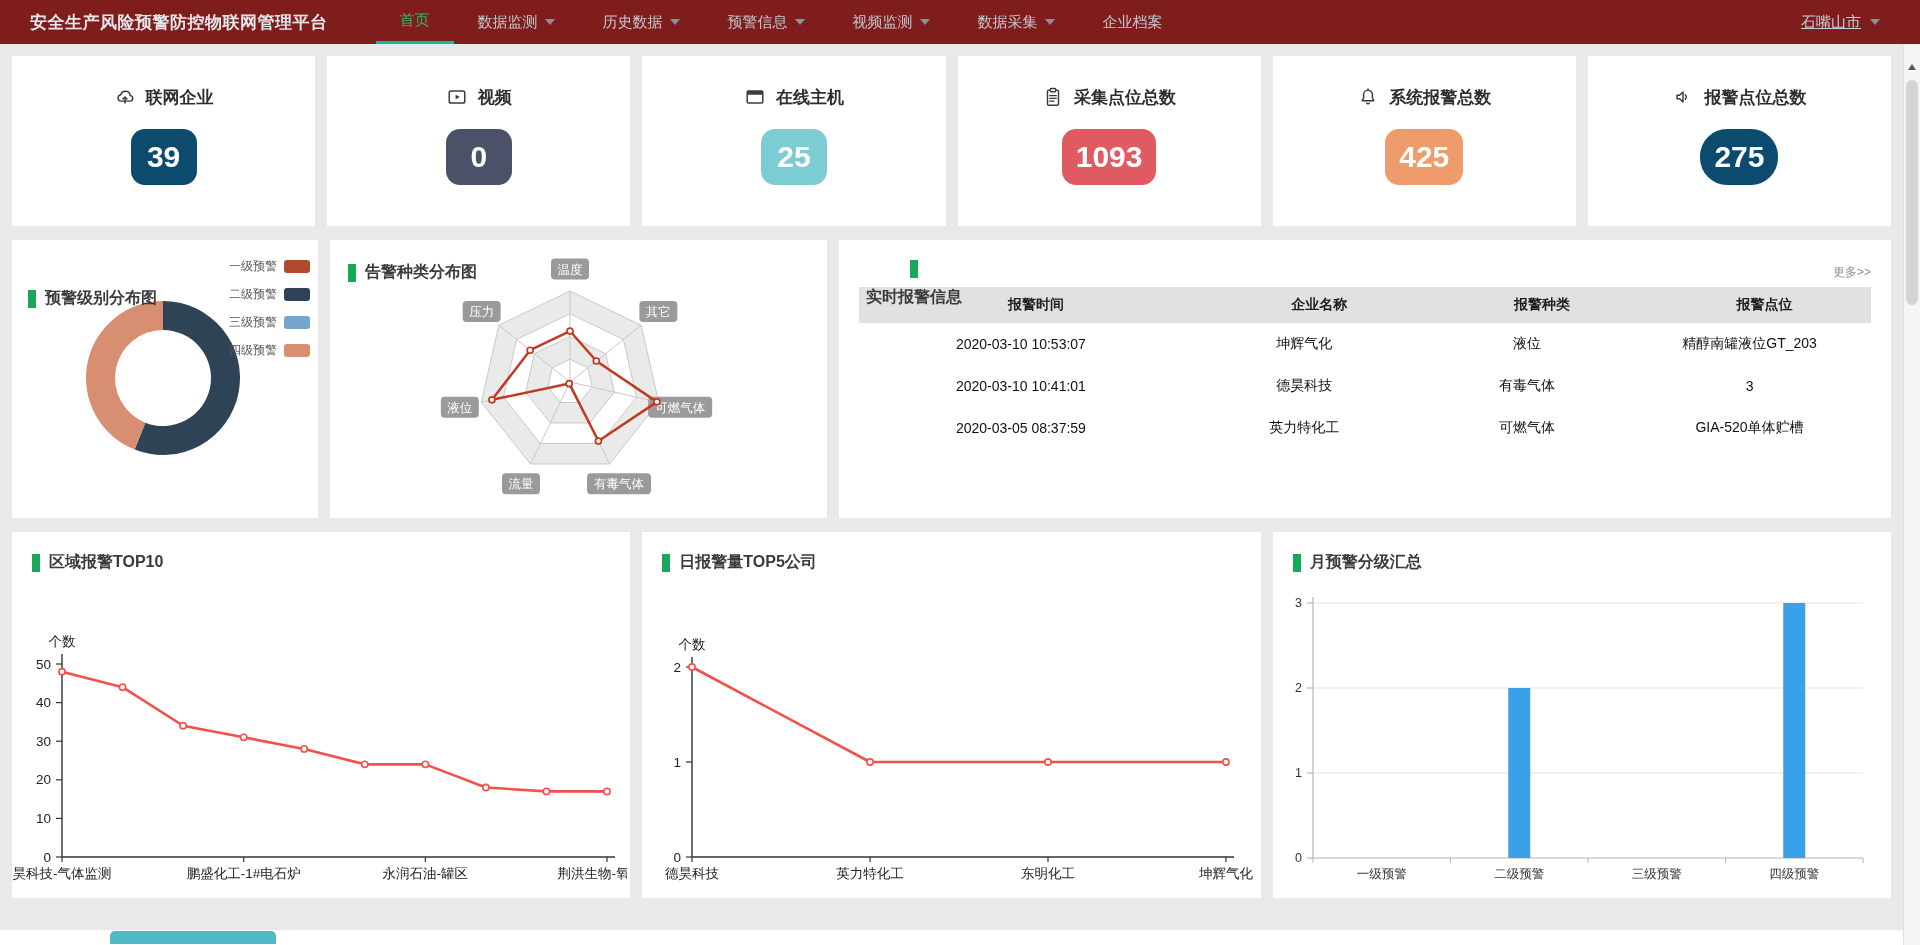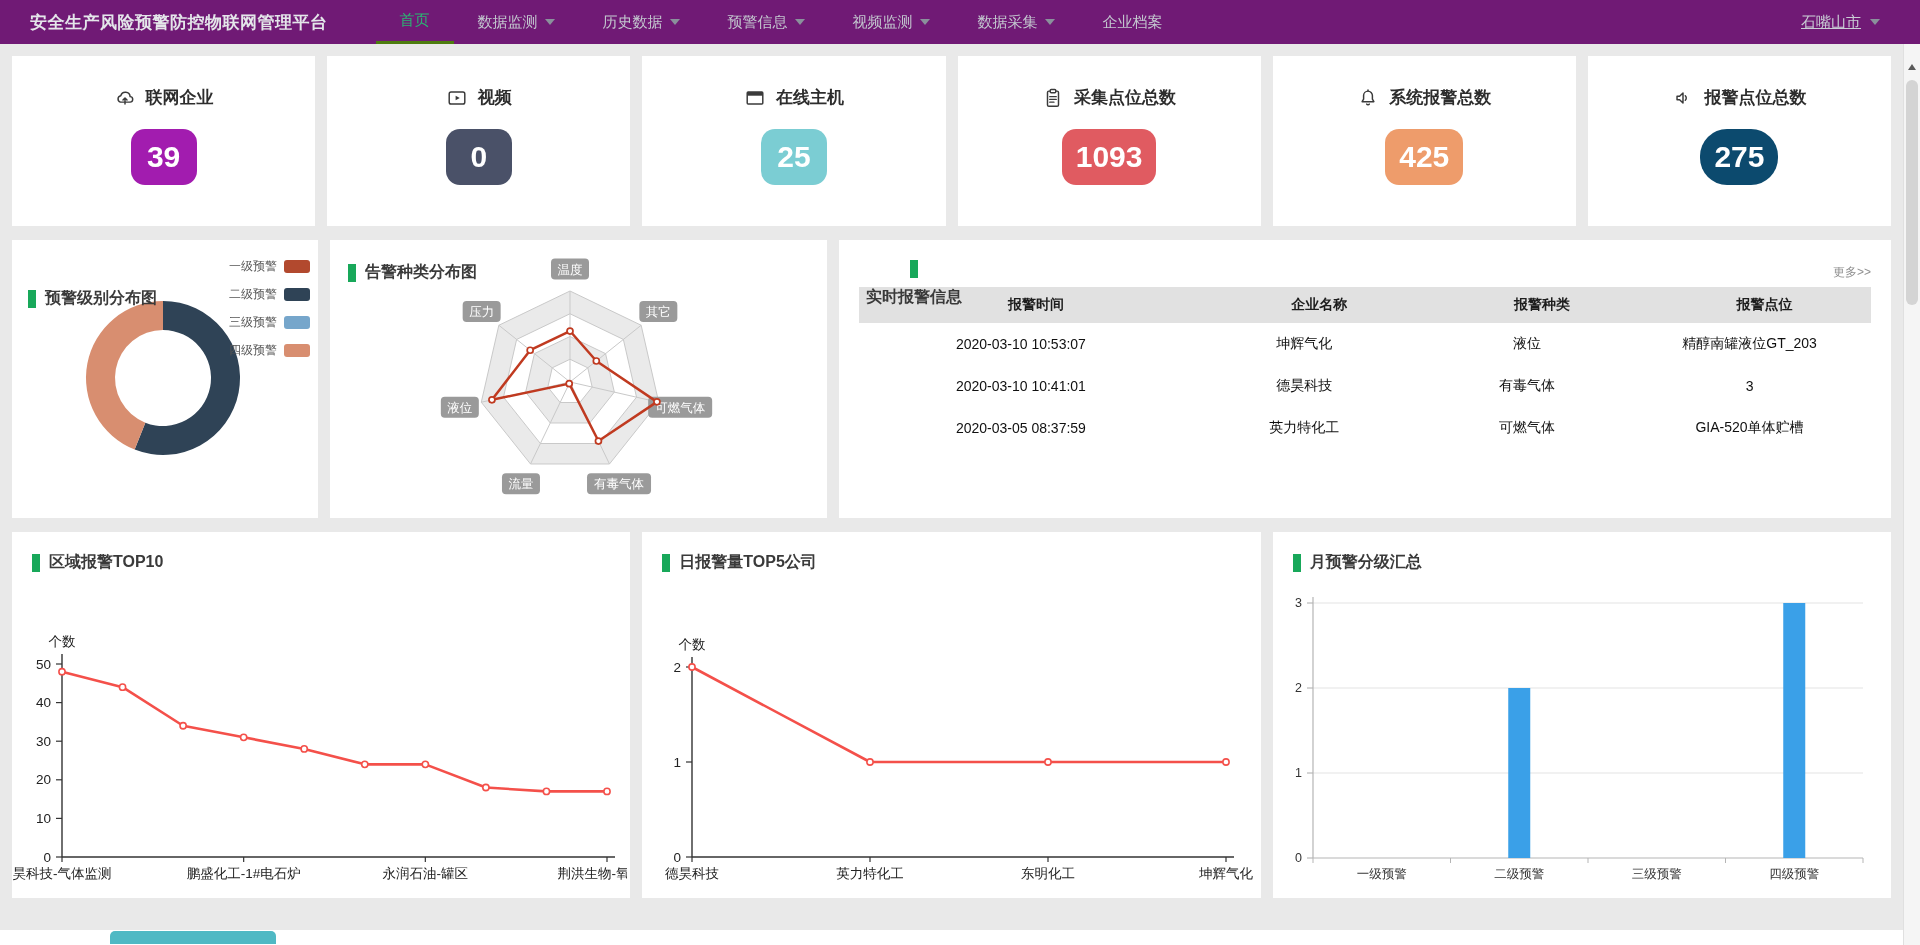--- a/index.html
+++ b/index.html
@@ -1,35 +1,35 @@
 <!DOCTYPE html>
 <html><head>
 <meta charset="utf-8">
 <style>
   * { margin:0; padding:0; box-sizing:border-box; }
   html,body { width:1920px; height:945px; overflow:hidden; }
   body { background:#e9e9e9; font-family:"Liberation Sans","DejaVu Sans",sans-serif; position:relative; }
 
   
-  .nav { height:44px; background:#701a75; display:flex; align-items:stretch; padding:0 40px 0 30px; }
+  .nav { height:44px; background:#7f1d1d; display:flex; align-items:stretch; padding:0 40px 0 30px; }
   .nav-title { color:#e4e6ea; font-size:17px; font-weight:700; letter-spacing:.5px; display:flex; align-items:center; }
   .nav-menu { display:flex; margin-left:48px; }
   .nav-item { display:flex; align-items:center; gap:7px; padding:0 24px; color:#c3c7cf; font-size:15px; cursor:pointer; }
-  .nav-item.active { color:#2bb673; border-bottom:3px solid #4d7c0f; }
+  .nav-item.active { color:#2bb673; border-bottom:3px solid #14b8a6; }
   .caret { width:0; height:0; border-left:5px solid transparent; border-right:5px solid transparent; border-top:6px solid #8a909c; }
   .nav-right { margin-left:auto; display:flex; align-items:center; gap:9px; color:#c9cdd5; font-size:15px; cursor:pointer;text-decoration:underline; }
 
   
   .content { padding:12px 29px 0 12px; }
   .row { display:flex; gap:12px; margin-bottom:14px; }
   .card { background:#fff; position:relative; }
 
   
   .stat-card { height:170px; flex:1; display:flex; flex-direction:column; align-items:center; }
-  .stat-head { display:flex; align-items:flex-end; gap:10px; margin-top:30px; }
+  .stat-head { display:flex; align-items:flex-start; gap:10px; margin-top:30px; }
   .stat-label { font-size:17px; font-weight:700; color:#2d2d2d; }
   .stat-badge { margin-top:20px; height:56px; min-width:66px; padding:0 14px; border-radius:14px; color:#fff;
                 font-size:30px; font-weight:700; display:flex; align-items:center; justify-content:center; }
 
   
   .h278 { height:278px; }
   .donut-card { width:306px; }
   .radar-card { width:497px; }
   .table-card { flex:1; }
   .chart-card { height:366px; flex:1; }
@@ -103,21 +103,21 @@
 
   <div class="row" id="stat-row">
       <div class="card stat-card">
         <div class="stat-head">
           <svg width="22" height="22" viewBox="0 0 24 24" fill="none" stroke="#3a3a3a" stroke-width="1.6" stroke-linecap="round" stroke-linejoin="round">
             <path d="M7 16.5 h10.2 a3 3 0 0 0 .4 -6 a5.2 5.2 0 0 0 -10.2 -1 a3.6 3.6 0 0 0 -.4 7 z"></path>
             <path d="M12 18.5 v-6 M9.8 14.2 L12 12 l2.2 2.2"></path>
           </svg>
           <span class="stat-label">联网企业</span>
         </div>
-        <div class="stat-badge" style="background: #a21caf;">39</div>
+        <div class="stat-badge" style="background: #0c4a6e;">39</div>
       </div>
       <div class="card stat-card">
         <div class="stat-head">
           <svg width="22" height="22" viewBox="0 0 24 24" fill="none" stroke="#3a3a3a" stroke-width="1.6" stroke-linecap="round" stroke-linejoin="round">
             <rect x="3.5" y="5.5" width="17" height="13" rx="2"></rect>
             <path d="M10.5 9.5 l4.5 2.5 -4.5 2.5 z" fill="#3a3a3a" stroke="none"></path>
           </svg>
           <span class="stat-label">视频</span>
         </div>
         <div class="stat-badge" style="background: rgb(74, 81, 104);">0</div>

